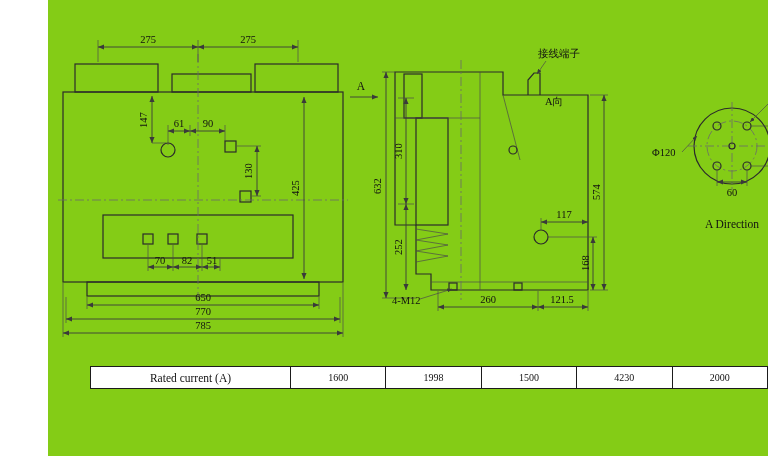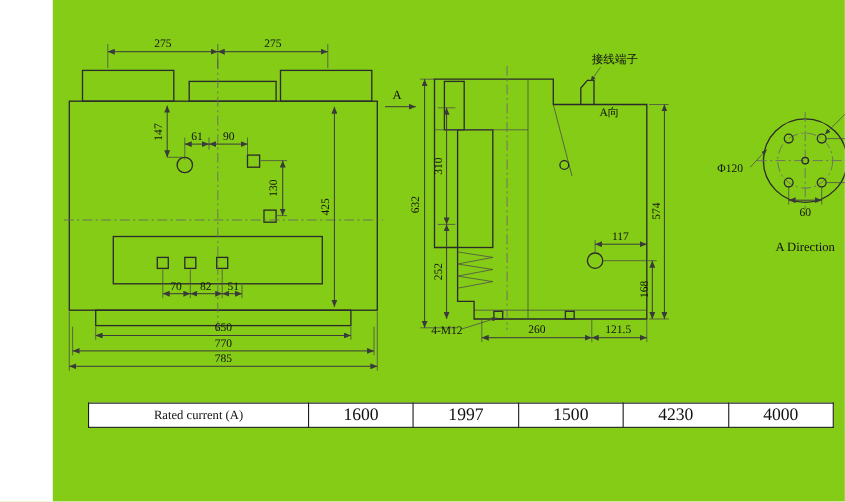--- a/index.html
+++ b/index.html
@@ -5,26 +5,26 @@
   html,body{margin:0;padding:0;background:#ffffff;}
   .page{position:relative;width:768px;height:456px;background:#84cc16;overflow:hidden;
         font-family:"Liberation Serif",serif;color:#111;margin-left:48px;}
   svg{position:absolute;top:0;left:0;}
   svg text{font-family:"Liberation Serif",serif;font-size:10.5px;fill:#111;}
   svg text.cap{font-size:11.5px;}
   .ln{stroke:#2b2b2b;stroke-width:1.2;fill:none;}
   .thin{stroke:#4a4a4a;stroke-width:0.7;fill:none;}
   .dim{stroke:#3a3a3a;stroke-width:0.9;fill:none;}
   .cl{stroke:#6a6a6a;stroke-width:0.8;fill:none;stroke-dasharray:9 3 2 3;}
-  .spec-table{position:absolute;left:32px;top:366px;width:677px;border-collapse:collapse;
+  .spec-table{position:absolute;left:42px;top:366px;width:677px;border-collapse:collapse;
               table-layout:fixed;font-size:11.5px;color:#111;background:#fff;}
   .spec-table td{border:1px solid #1b1b1b;height:21px;text-align:center;padding:0 3px;
                  overflow:hidden;white-space:nowrap;}
   .spec-table td.lbl{font-size:11.5px;}
-  .spec-table td.val{font-size:16px;}
+  .spec-table td.val{font-size:10px;}
 </style>
 </head>
 <body>
 
 <div class="page">
 
 <svg width="768" height="360" viewBox="0 0 768 360">
   <defs>
     <marker id="me" markerWidth="7" markerHeight="6" refX="7" refY="3" orient="auto">
       <path d="M0,0 L7,3 L0,6 Z" fill="#3a3a3a"></path>
@@ -216,21 +216,21 @@
     <col style="width:95.4px">
         <col style="width:95.4px">
         <col style="width:95.4px">
     <col style="width:95.4px">
         <col style="width:95.4px">
   </colgroup>
   <tbody>
     <tr>
       <td class="lbl">Rated current (A)</td>
       <td class="val">1600</td>
-      <td class="val">1997</td>
+      <td class="val">1998</td>
       <td class="val">1500</td>
       <td class="val">4230</td>
-      <td class="val">4000</td>
+      <td class="val">2000</td>
     </tr>
   </tbody>
 </table>
 
 </div>
 
 </body></html>

